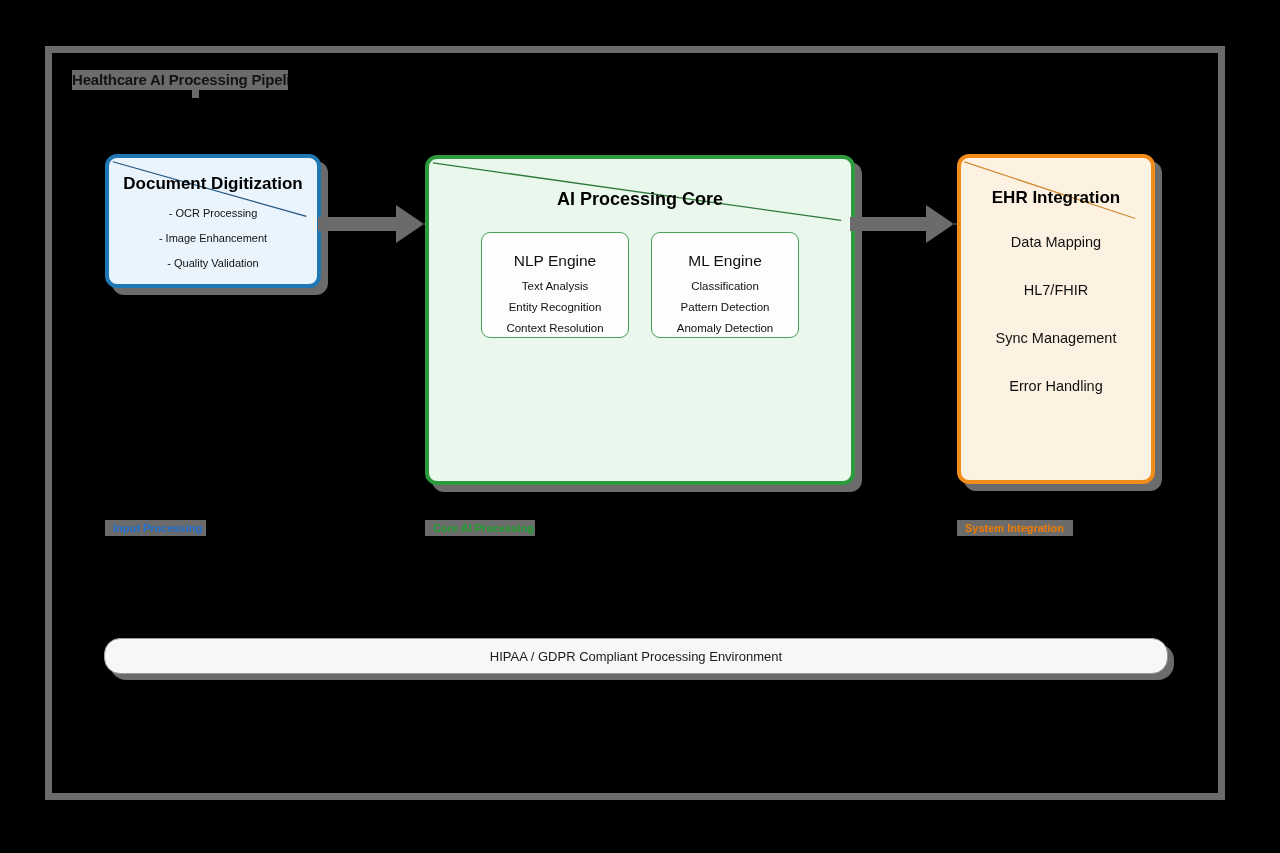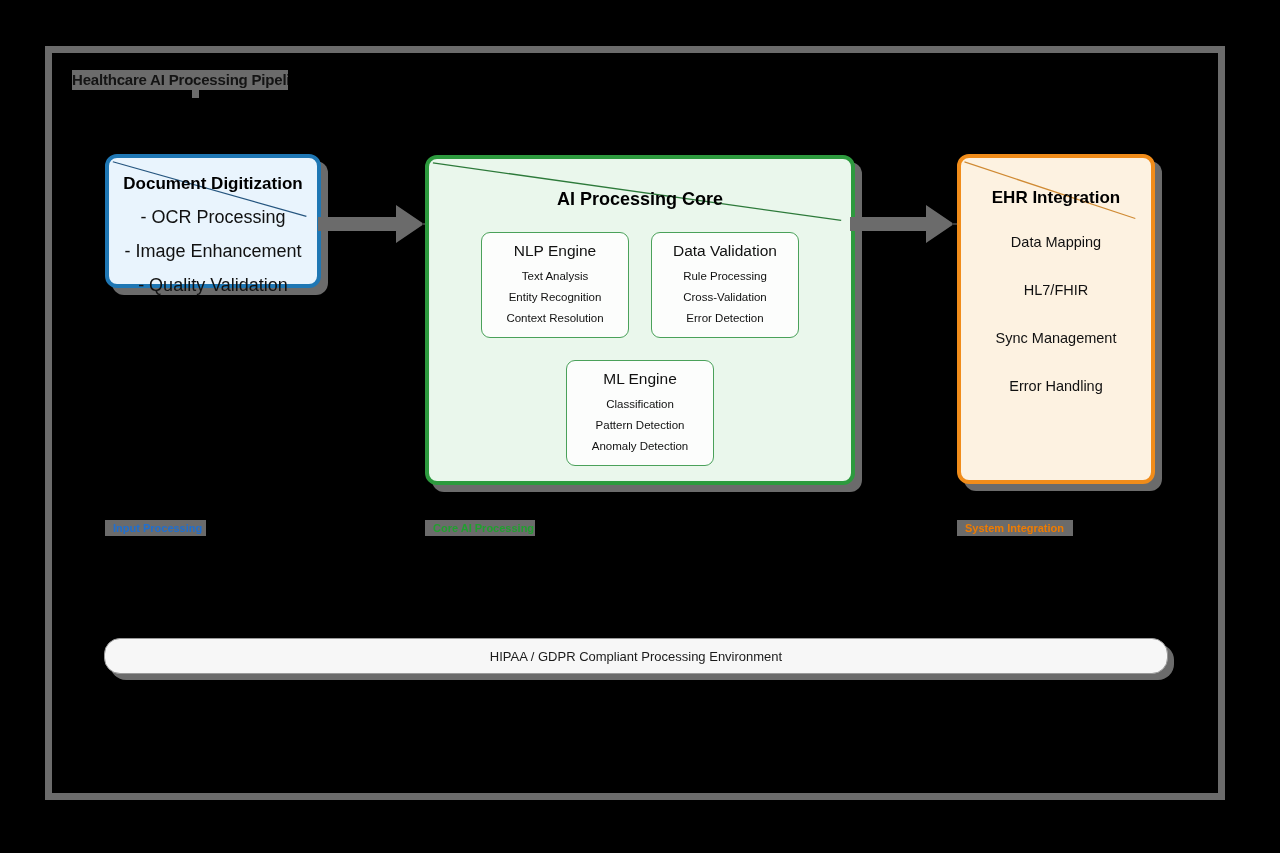--- a/index.html
+++ b/index.html
@@ -90,21 +90,21 @@
   #stage-doc {
     left: 105px;
     top: 154px;
     width: 216px;
     height: 134px;
     background: #e9f4fd;
     border: 4px solid #1f77b4;
   }
   #stage-doc .stage-title { margin-top: 16px; }
   .doc-item {
-    font-size: 18px;
+    font-size: 11px;
     color: #111;
     text-align: center;
     margin-top: 13px;
     position: relative;
     z-index: 2;
   }
 
   
   #stage-core {
     left: 425px;
@@ -129,21 +129,21 @@
   .subbox {
     box-sizing: border-box;
     width: 148px;
     height: 106px;
     background: #fcfdfc;
     border: 1.5px solid #4aa15a;
     border-radius: 9px;
     display: flex;
     flex-direction: column;
     align-items: center;
-    padding-top: 9px;
+    padding-top: 19px;
   }
   .subbox-title {
     font-size: 15.5px;
     color: #111;
     margin-bottom: 6px;
   }
   .subbox-item {
     font-size: 11.5px;
     color: #111;
     line-height: 21px;
@@ -249,26 +249,20 @@
 
   <div class="core-grid">
 
     <div class="subbox">
       <div class="subbox-title">NLP Engine</div>
       <div class="subbox-item">Text Analysis</div>
       <div class="subbox-item">Entity Recognition</div>
       <div class="subbox-item">Context Resolution</div>
     </div>
 
-    <div class="subbox">
-      <div class="subbox-title">Data Validation</div>
-      <div class="subbox-item">Rule Processing</div>
-      <div class="subbox-item">Cross-Validation</div>
-      <div class="subbox-item">Error Detection</div>
-    </div>
 
     <div class="subbox">
       <div class="subbox-title">ML Engine</div>
       <div class="subbox-item">Classification</div>
       <div class="subbox-item">Pattern Detection</div>
       <div class="subbox-item">Anomaly Detection</div>
     </div>
 
 
   </div>

